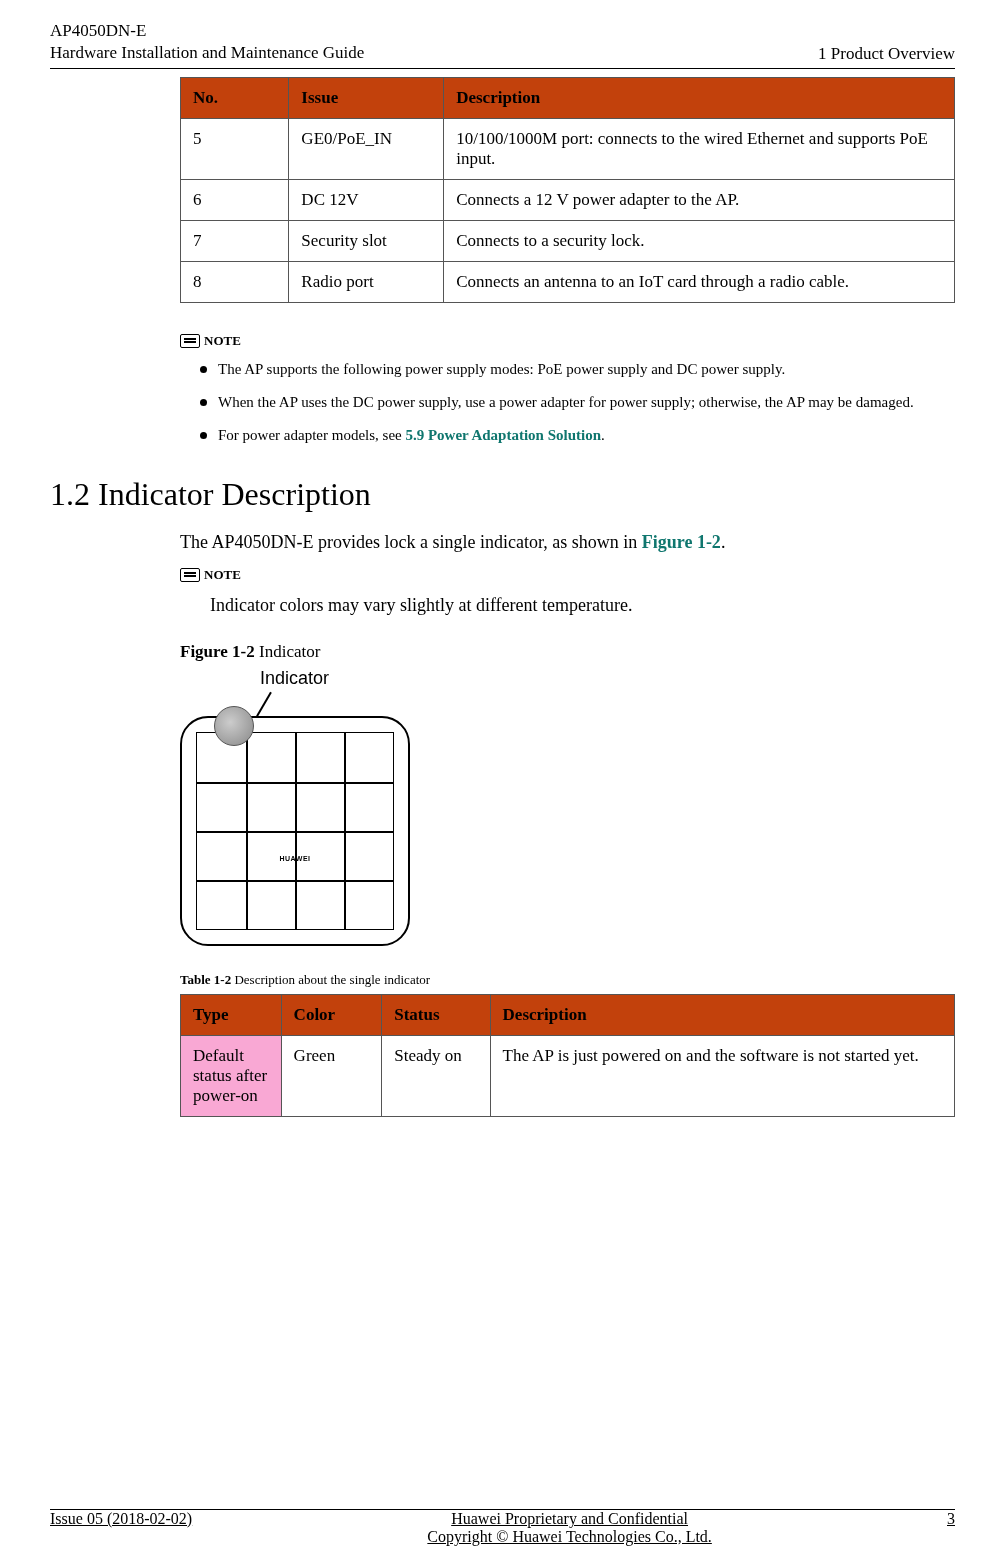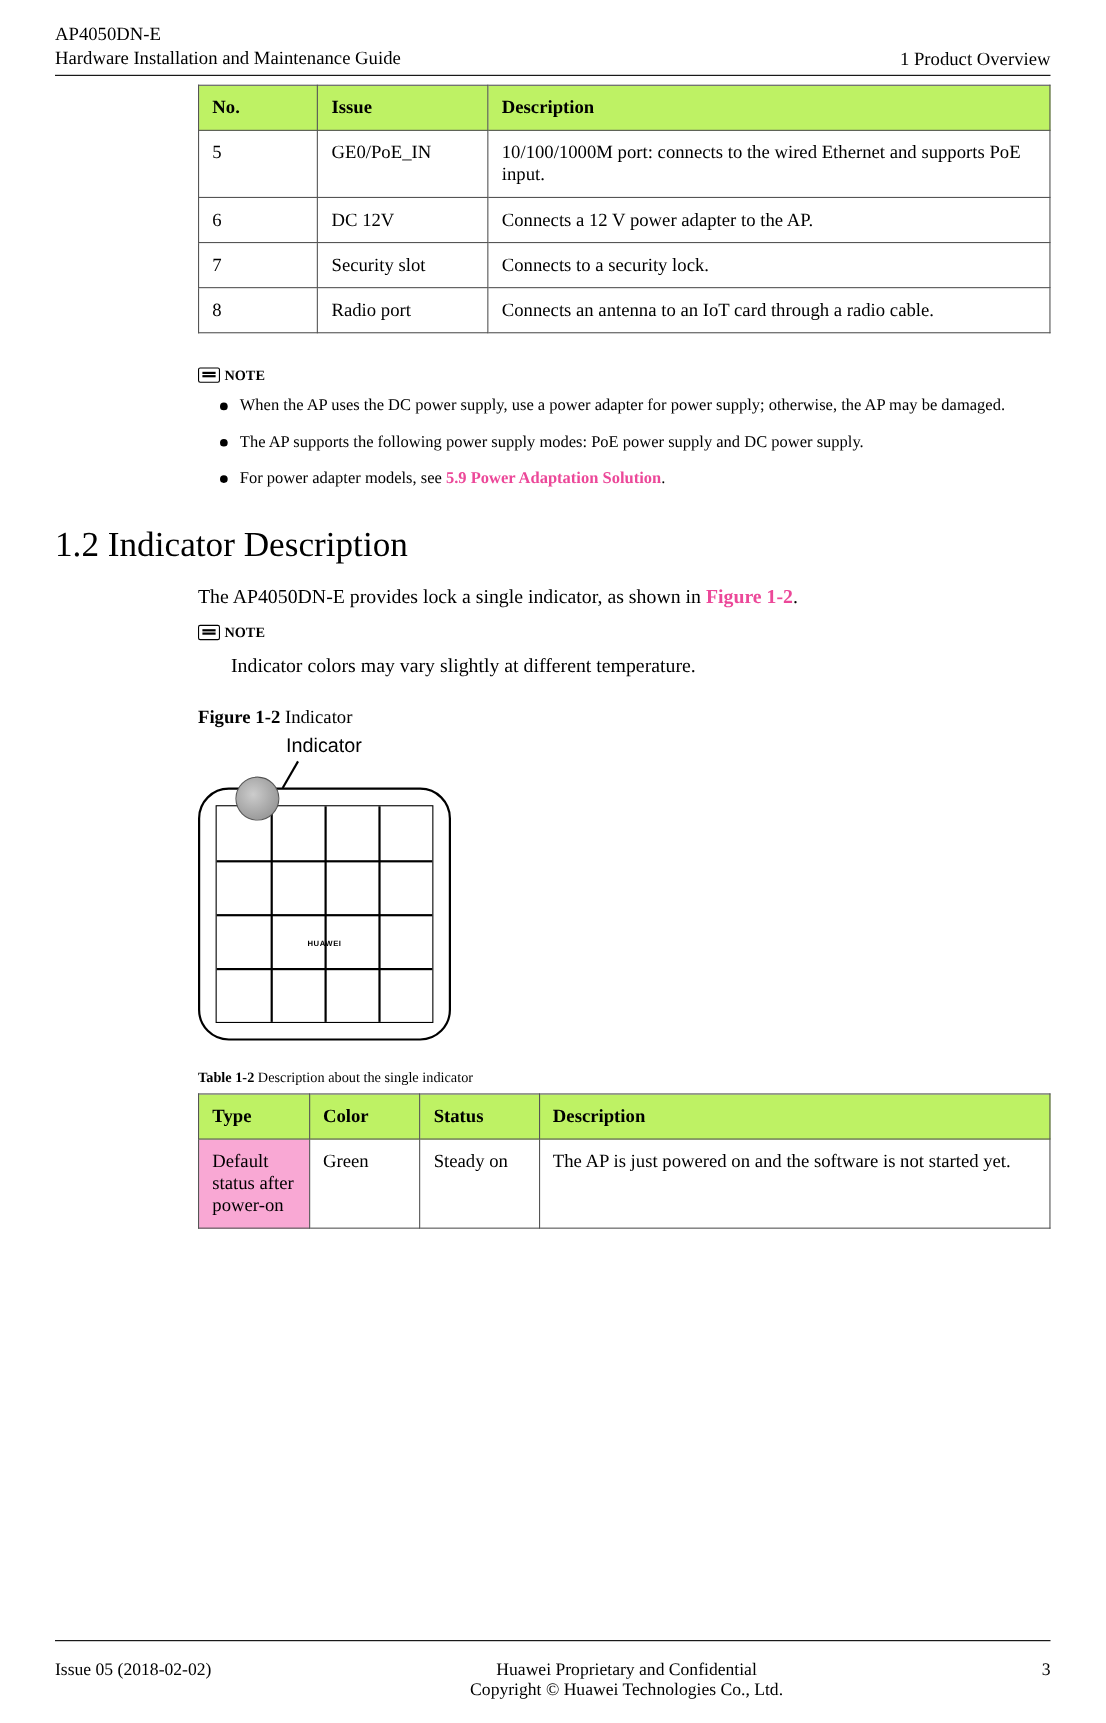--- a/index.html
+++ b/index.html
@@ -30,21 +30,21 @@
       margin-bottom: 20px;
     }
     th, td {
       border: 1px solid #555;
       padding: 10px 12px;
       text-align: left;
       vertical-align: top;
       font-size: 17px;
     }
     th {
-      background: #bef264;
+      background: #c2410c;
       font-weight: bold;
     }
     .note-block { margin: 30px 0 20px 0; }
     .note-label {
       display: flex;
       align-items: center;
       gap: 4px;
       margin-bottom: 10px;
     }
     .note-icon {
@@ -72,21 +72,21 @@
     }
     .note-list li::before {
       content: "";
       position: absolute;
       left: 0; top: 7px;
       width: 7px; height: 7px;
       background: #000;
       border-radius: 50%;
     }
     .note-plain { font-size: 18px; padding-left: 30px; line-height: 1.4; }
-    .link { color: #ec4899; font-weight: bold; }
+    .link { color: #0f766e; font-weight: bold; }
     h2.section {
       font-size: 32px;
       font-weight: normal;
       margin: 30px 0 19px -130px;
     }
     .body-text { font-size: 18px; margin-bottom: 14px; }
     .figure-caption { font-size: 17px; margin: 24px 0 6px 0; }
     .figure-caption b { font-weight: bold; }
     .table-caption { font-size: 13px; margin: 24px 0 6px 0; }
     .table-caption b { font-weight: bold; }
@@ -146,25 +146,26 @@
       font-size: 7px;
       letter-spacing: 0.5px;
       font-weight: bold;
       color: #000;
     }
     .footer {
       position: absolute;
       left: 50px; right: 50px;
       bottom: 20px;
       border-top: 1px solid #000;
-      padding-top: 18px;
+      padding-top: 0;
       display: flex;
       justify-content: flex-start;
       align-items: flex-start;
       font-size: 16px;
+      text-decoration: underline;
     }
     .footer-center { text-align: center; flex: 1; }
     .type-cell { background: #f9a8d4; font-weight: normal; }
   </style>
 </head>
 <body>
 
 <div class="header">
   <div class="header-left">
     <div>AP4050DN-E</div>
@@ -204,22 +205,22 @@
     </tr>
   </tbody>
     </table>
 
   <div class="note-block">
     <div class="note-label">
       <span class="note-icon"></span>
       <span class="note-text">NOTE</span>
     </div>
     <ul class="note-list">
+      <li>The AP supports the following power supply modes: PoE power supply and DC power supply.</li>
       <li>When the AP uses the DC power supply, use a power adapter for power supply; otherwise, the AP may be damaged.</li>
-      <li>The AP supports the following power supply modes: PoE power supply and DC power supply.</li>
       <li>
         <span>For power adapter models, see </span><span class="link">5.9 Power Adaptation Solution</span><span>.</span>
       </li>
     </ul>
   </div>
 
   <h2 class="section">1.2 Indicator Description</h2>
 
   <p class="body-text">
     <span>The AP4050DN-E provides lock a single indicator, as shown in </span><span class="link">Figure 1-2</span><span>.</span>

